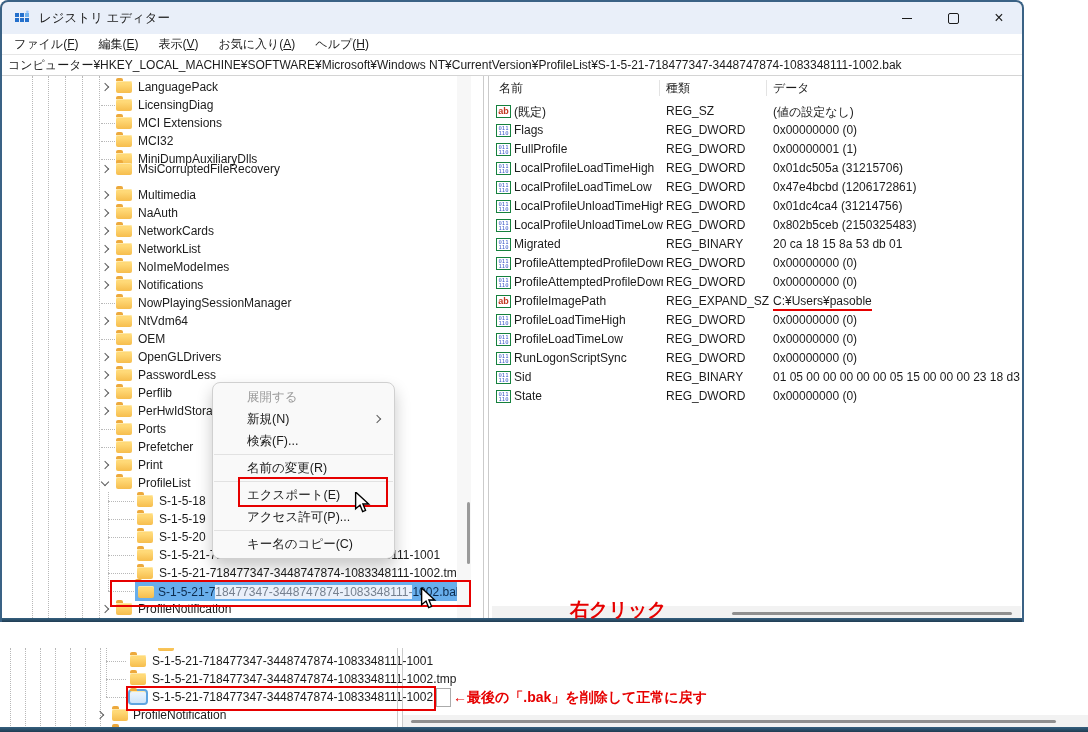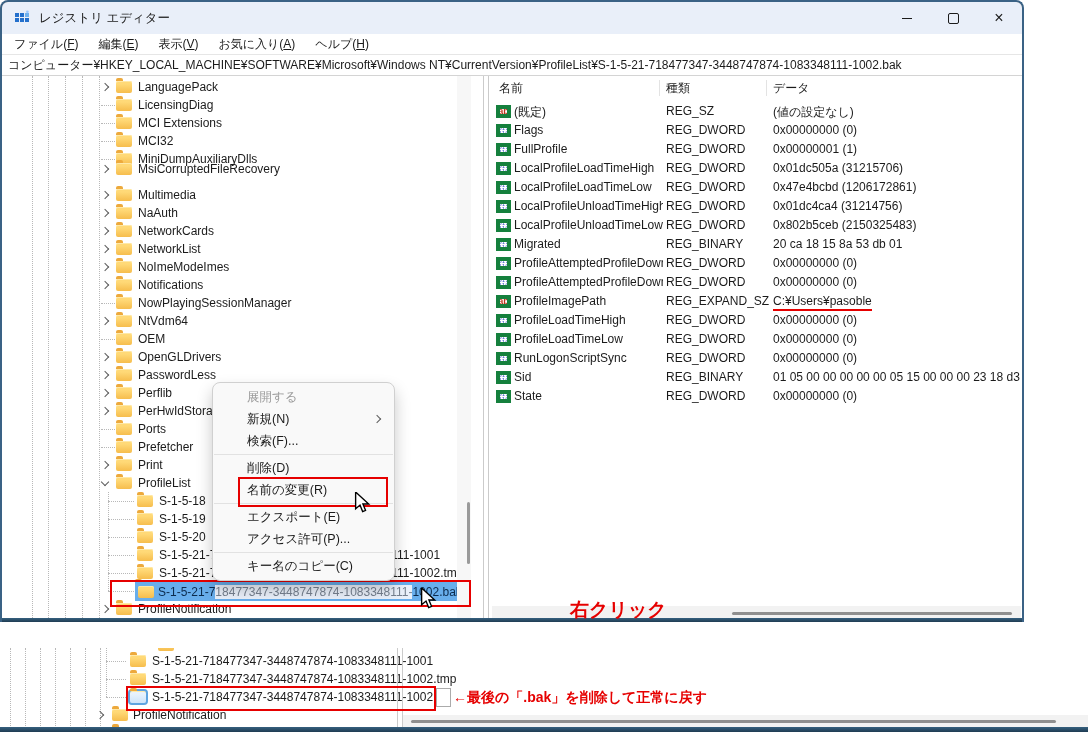--- a/index.html
+++ b/index.html
@@ -42,21 +42,21 @@
   .selbar .p1{background:#eaf0fa;color:#76808f;}
   .tree-scrolltrack{position:absolute;left:455px;width:14px;top:0;bottom:0;background:#f7f7f7;}
   .tree-thumb{position:absolute;left:465px;top:426px;width:3px;height:62px;background:#9a9a9a;border-radius:2px;}
   .splitter{position:absolute;left:481px;top:0;bottom:0;width:4px;border-left:1px solid #cbcbcb;border-right:1px solid #cbcbcb;background:#fff;}
   
   .list-pane{position:absolute;left:487px;top:0;right:1px;height:100%;}
   .lheader span{position:absolute;top:4px;}
   .h-name{left:10px;} .h-type{left:177px;} .h-data{left:284px;}
   .hdiv{position:absolute;top:4px;height:16px;border-left:1px solid #e3e3e3;}
   .vrow{position:absolute;left:0;right:0;height:19px;}
-  .ico{position:absolute;left:7px;top:3px;width:15px;height:13px;border:4px solid #15803d;background:#fff;box-sizing:border-box;display:flex;align-items:center;justify-content:center;flex-direction:column;overflow:hidden;}
+  .ico{position:absolute;left:7px;top:3px;width:15px;height:13px;border:1px solid #15803d;background:#fff;box-sizing:border-box;display:flex;align-items:center;justify-content:center;flex-direction:column;overflow:hidden;}
   .ico-sz{color:#c0341d;font-weight:bold;font-size:9px;line-height:1;}
   .ico-dw{color:#3b57c8;font-size:5.5px;line-height:5px;font-family:"DejaVu Sans Mono",monospace;}
   .vname{position:absolute;left:25px;top:2px;width:149px;overflow:hidden;white-space:nowrap;}
   .vtype{position:absolute;left:177px;top:2px;white-space:nowrap;}
   .vdata{position:absolute;left:284px;top:2px;white-space:nowrap;max-width:316px;overflow:hidden;}
   .redline{border-bottom:2px solid #e60000;padding-bottom:1px;}
   .hscroll{position:absolute;left:3px;right:0;bottom:0;height:14px;background:#f2f2f2;}
   .hthumb{position:absolute;left:240px;width:280px;top:6px;height:3px;background:#8f8f8f;border-radius:2px;}
   
   .ctx{position:absolute;left:210px;top:306px;width:183px;box-sizing:border-box;background:#f9f9f9;border:1px solid #d0d0d0;border-radius:8px;box-shadow:0 8px 16px rgba(0,0,0,.22);padding:3px 0;z-index:30;}
@@ -489,23 +489,20 @@
           </div>
           <div class="ctx-item">
             <span>新規(N)</span>
             <span class="chev sub"></span>
           </div>
           <div class="ctx-item">
             <span>検索(F)...</span>
           </div>
           <div class="ctx-sep"></div>
           <div class="ctx-item">
-            <span>削除(D)</span>
-          </div>
-          <div class="ctx-item">
             <span>名前の変更(R)</span>
           </div>
           <div class="ctx-sep"></div>
           <div class="ctx-item">
             <span>エクスポート(E)</span>
           </div>
           <div class="ctx-item">
             <span>アクセス許可(P)...</span>
           </div>
           <div class="ctx-sep"></div>

